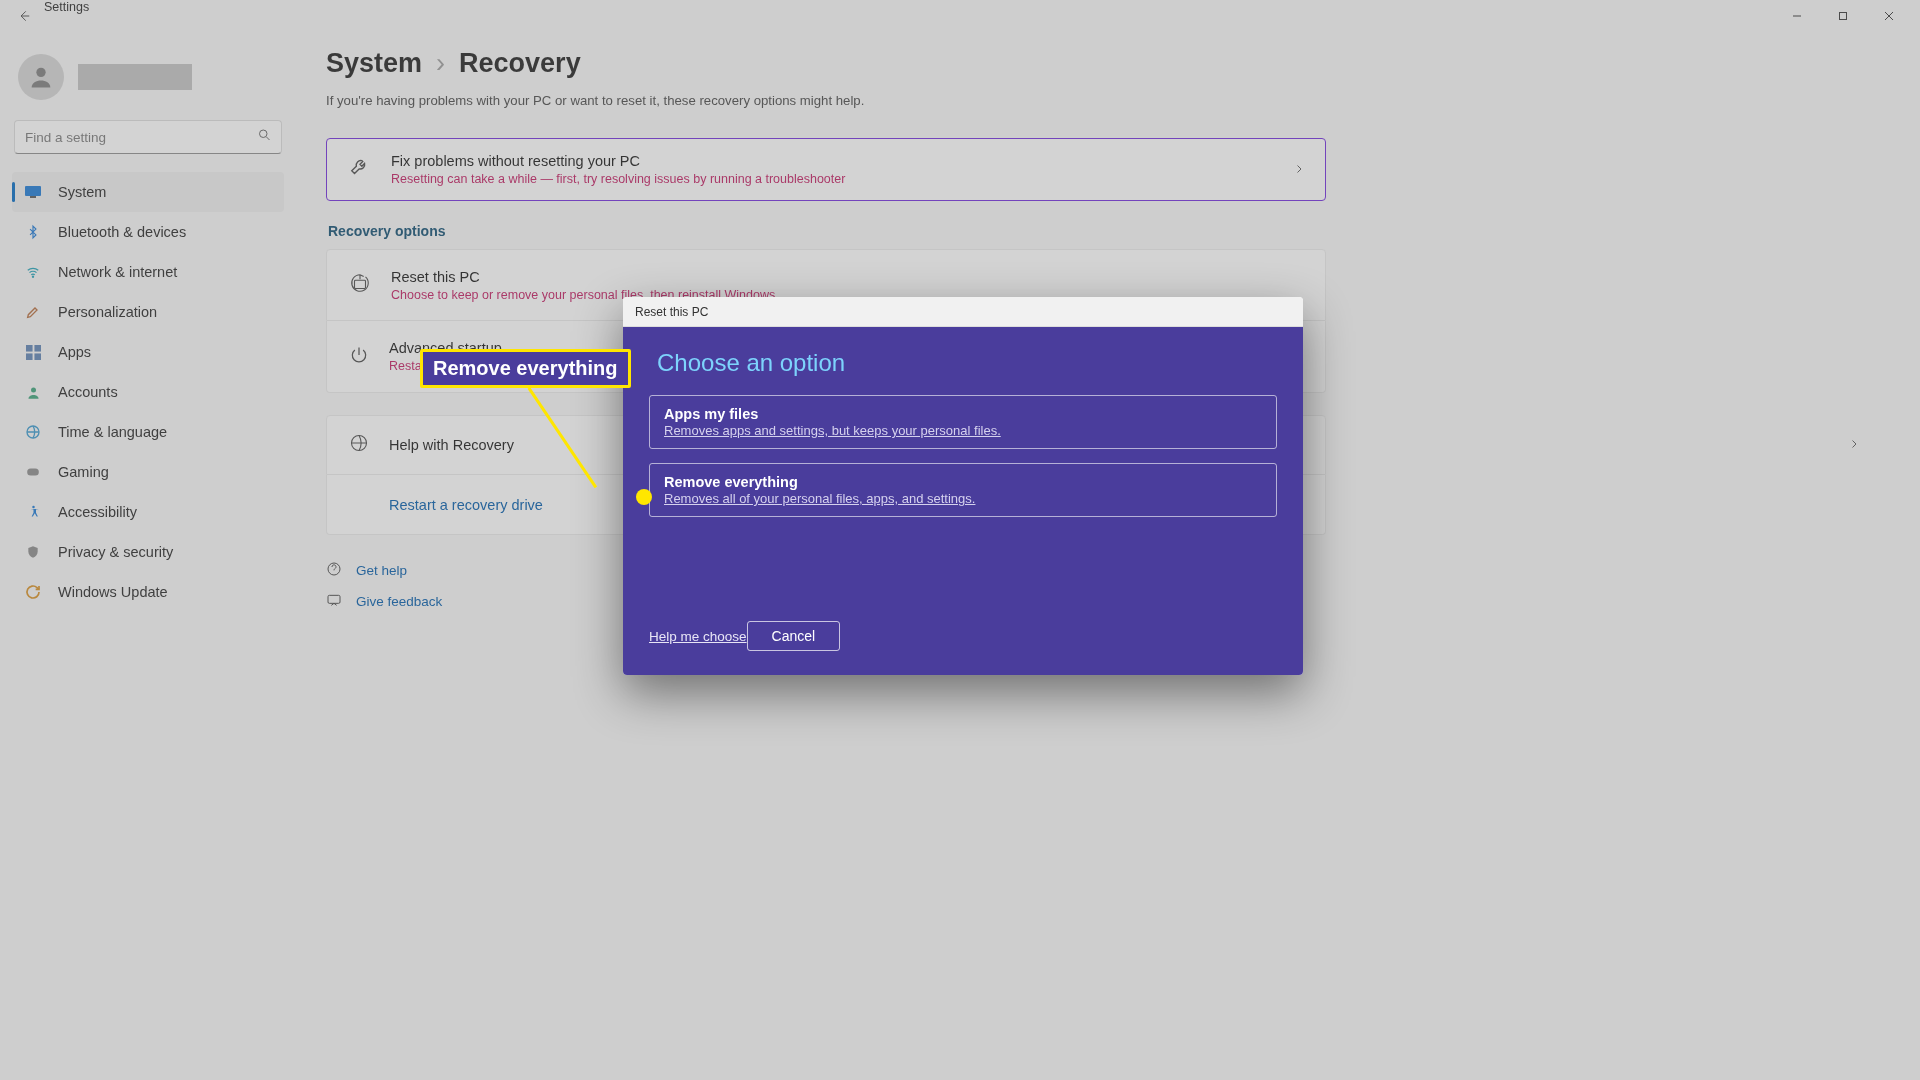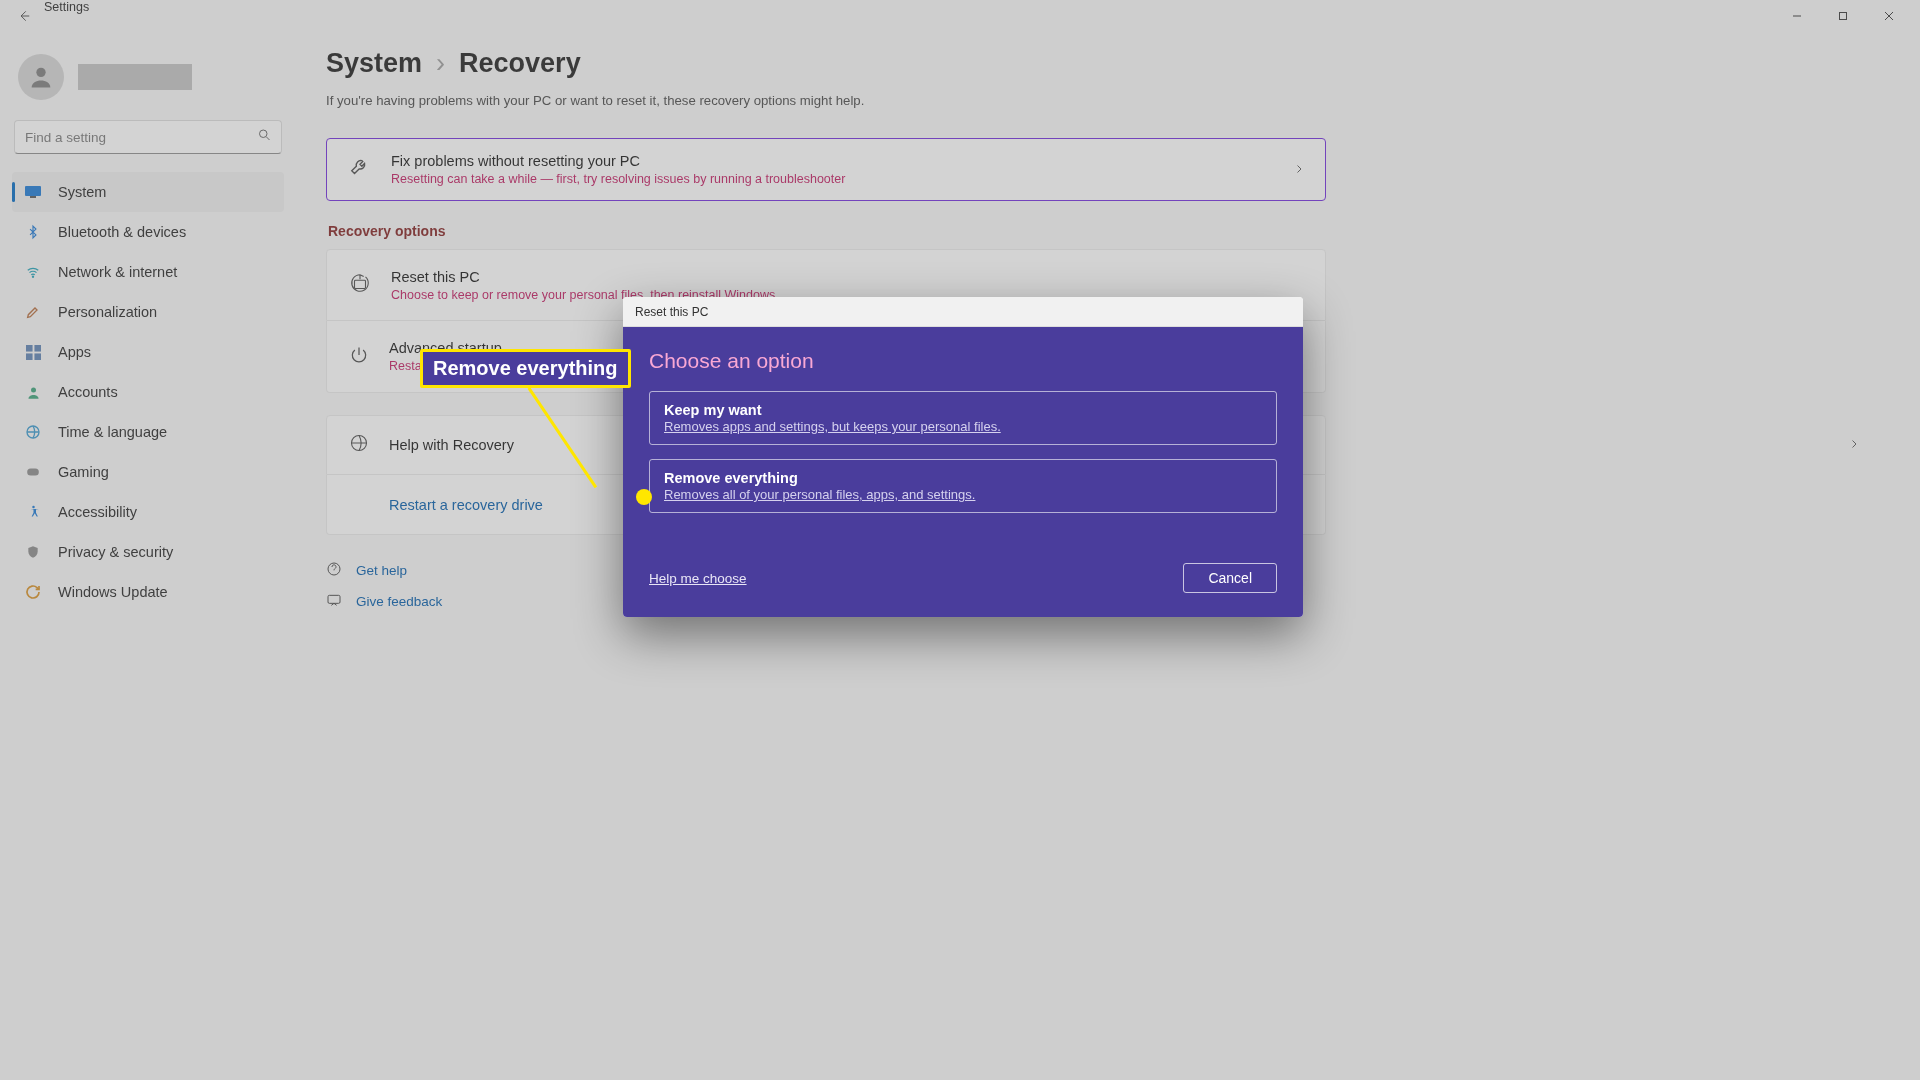--- a/index.html
+++ b/index.html
@@ -38,40 +38,40 @@
   .content { position:absolute; top:48px; left:326px; right:40px; }
   .breadcrumb { display:flex; align-items:center; gap:14px; font-size:27px; font-weight:600; color:#1a1a1a; }
   .breadcrumb .sep { color:#9a9a9a; font-weight:400; }
   .subhead { margin-top:14px; font-size:13.2px; color:#444; }
 
   .card-wide { width:1000px; background:#fbfbfb; border:1px solid #6d28d9; border-radius:4px; padding:14px 22px; display:flex; align-items:center; gap:20px; position:relative; }
   .card-wide .arrow { position:absolute; right:20px; top:50%; transform:translateY(-50%); color:#555; }
   .card-title { font-size:14.5px; color:#111; }
   .card-desc { font-size:12.5px; color:#be185d; margin-top:3px; }
 
-  .section-label { font-size:14px; font-weight:600; color:#7f1d1d; margin:22px 0 10px 2px; }
+  .section-label { font-size:14px; font-weight:600; color:#0c4a6e; margin:22px 0 10px 2px; }
 
   .card-slot { width:1000px; height:72px; background:#fbfbfb; border:1px solid #e6e6e6; border-top:none; border-radius:0 0 4px 4px; }
   .card-slot.top { border-radius:4px 4px 0 0; border-top:1px solid #e6e6e6; }
   .reset-row, .adv-row { display:flex; align-items:center; gap:20px; padding:0 22px; }
   .reset-row .texts, .adv-row .texts { display:flex; flex-direction:column; justify-content:center; }
 
   .help-links { margin-top:26px; display:flex; flex-direction:column; gap:12px; }
   .help-link { display:flex; align-items:center; gap:14px; font-size:13.5px; }
   .help-text-blue { color:#0159a8; }
 
   
   .modal { position:absolute; top:297px; left:623px; width:680px; background:#fff; border-radius:4px; box-shadow:0 18px 48px rgba(0,0,0,0.45); z-index:100; overflow:hidden; }
   .modal-header { height:30px; background:#f1f1f1; border-bottom:1px solid #ddd; display:flex; align-items:center; padding:0 12px; font-size:12px; color:#333; }
   .modal-body { background:#4a3d9c; color:#fff; padding:22px 26px 24px 26px; }
-  .modal-title { font-size:21px; font-weight:400; color:#f9a8d4; margin-bottom:18px; }
+  .modal-title { font-size:24px; font-weight:400; color:#7dd3fc; margin-bottom:18px;margin-left:8px; }
   .option { border:1px solid rgba(255,255,255,0.6); border-radius:3px; padding:10px 14px; margin-bottom:14px; }
   .option-t { font-size:14.5px; font-weight:600; color:#fff; }
   .option-d { font-size:13px; color:#d5d1ee; margin-top:1px;text-decoration:underline; }
-  .modal-footer { display:flex; align-items:center; justify-content:space-between; margin-top:50px; }
+  .modal-footer { display:flex; align-items:center; justify-content:flex-start; margin-top:104px; }
   .help-choose { font-size:13.5px; color:#e8e5f6; text-decoration:underline; }
   .cancel { border:1px solid rgba(255,255,255,0.7); background:transparent; color:#fff; font-size:14px; padding:6px 24px; border-radius:3px; }
 
   
   .callout { position:absolute; top:349px; left:420px; z-index:200; }
   .callout-box { background:#4a3d9c; color:#fff; font-size:20px; font-weight:700; padding:5px 10px; border:3px solid #ffe600; border-radius:2px; white-space:nowrap; }
   .callout-line { position:absolute; top:38px; left:110px; width:120px; height:3px; background:#ffe600; transform:rotate(56deg); transform-origin:left top; }
   .callout-dot { position:absolute; top:140px; left:216px; width:16px; height:16px; background:#ffe600; border-radius:50%; }
 
   .mt30 { margin-top:30px; }
@@ -310,21 +310,21 @@
 
 <div class="dim"></div>
 
 <div class="modal">
   <div class="modal-header">
     <span>Reset this PC</span>
   </div>
   <div class="modal-body">
     <div class="modal-title">Choose an option</div>
     <div class="option">
-      <div class="option-t">Keep my want</div>
+      <div class="option-t">Apps my files</div>
       <div class="option-d">Removes apps and settings, but keeps your personal files.</div>
     </div>
     <div class="option">
       <div class="option-t">Remove everything</div>
       <div class="option-d">Removes all of your personal files, apps, and settings.</div>
     </div>
     <div class="modal-footer">
       <span class="help-choose">Help me choose</span>
       <button class="cancel">Cancel</button>
     </div>

